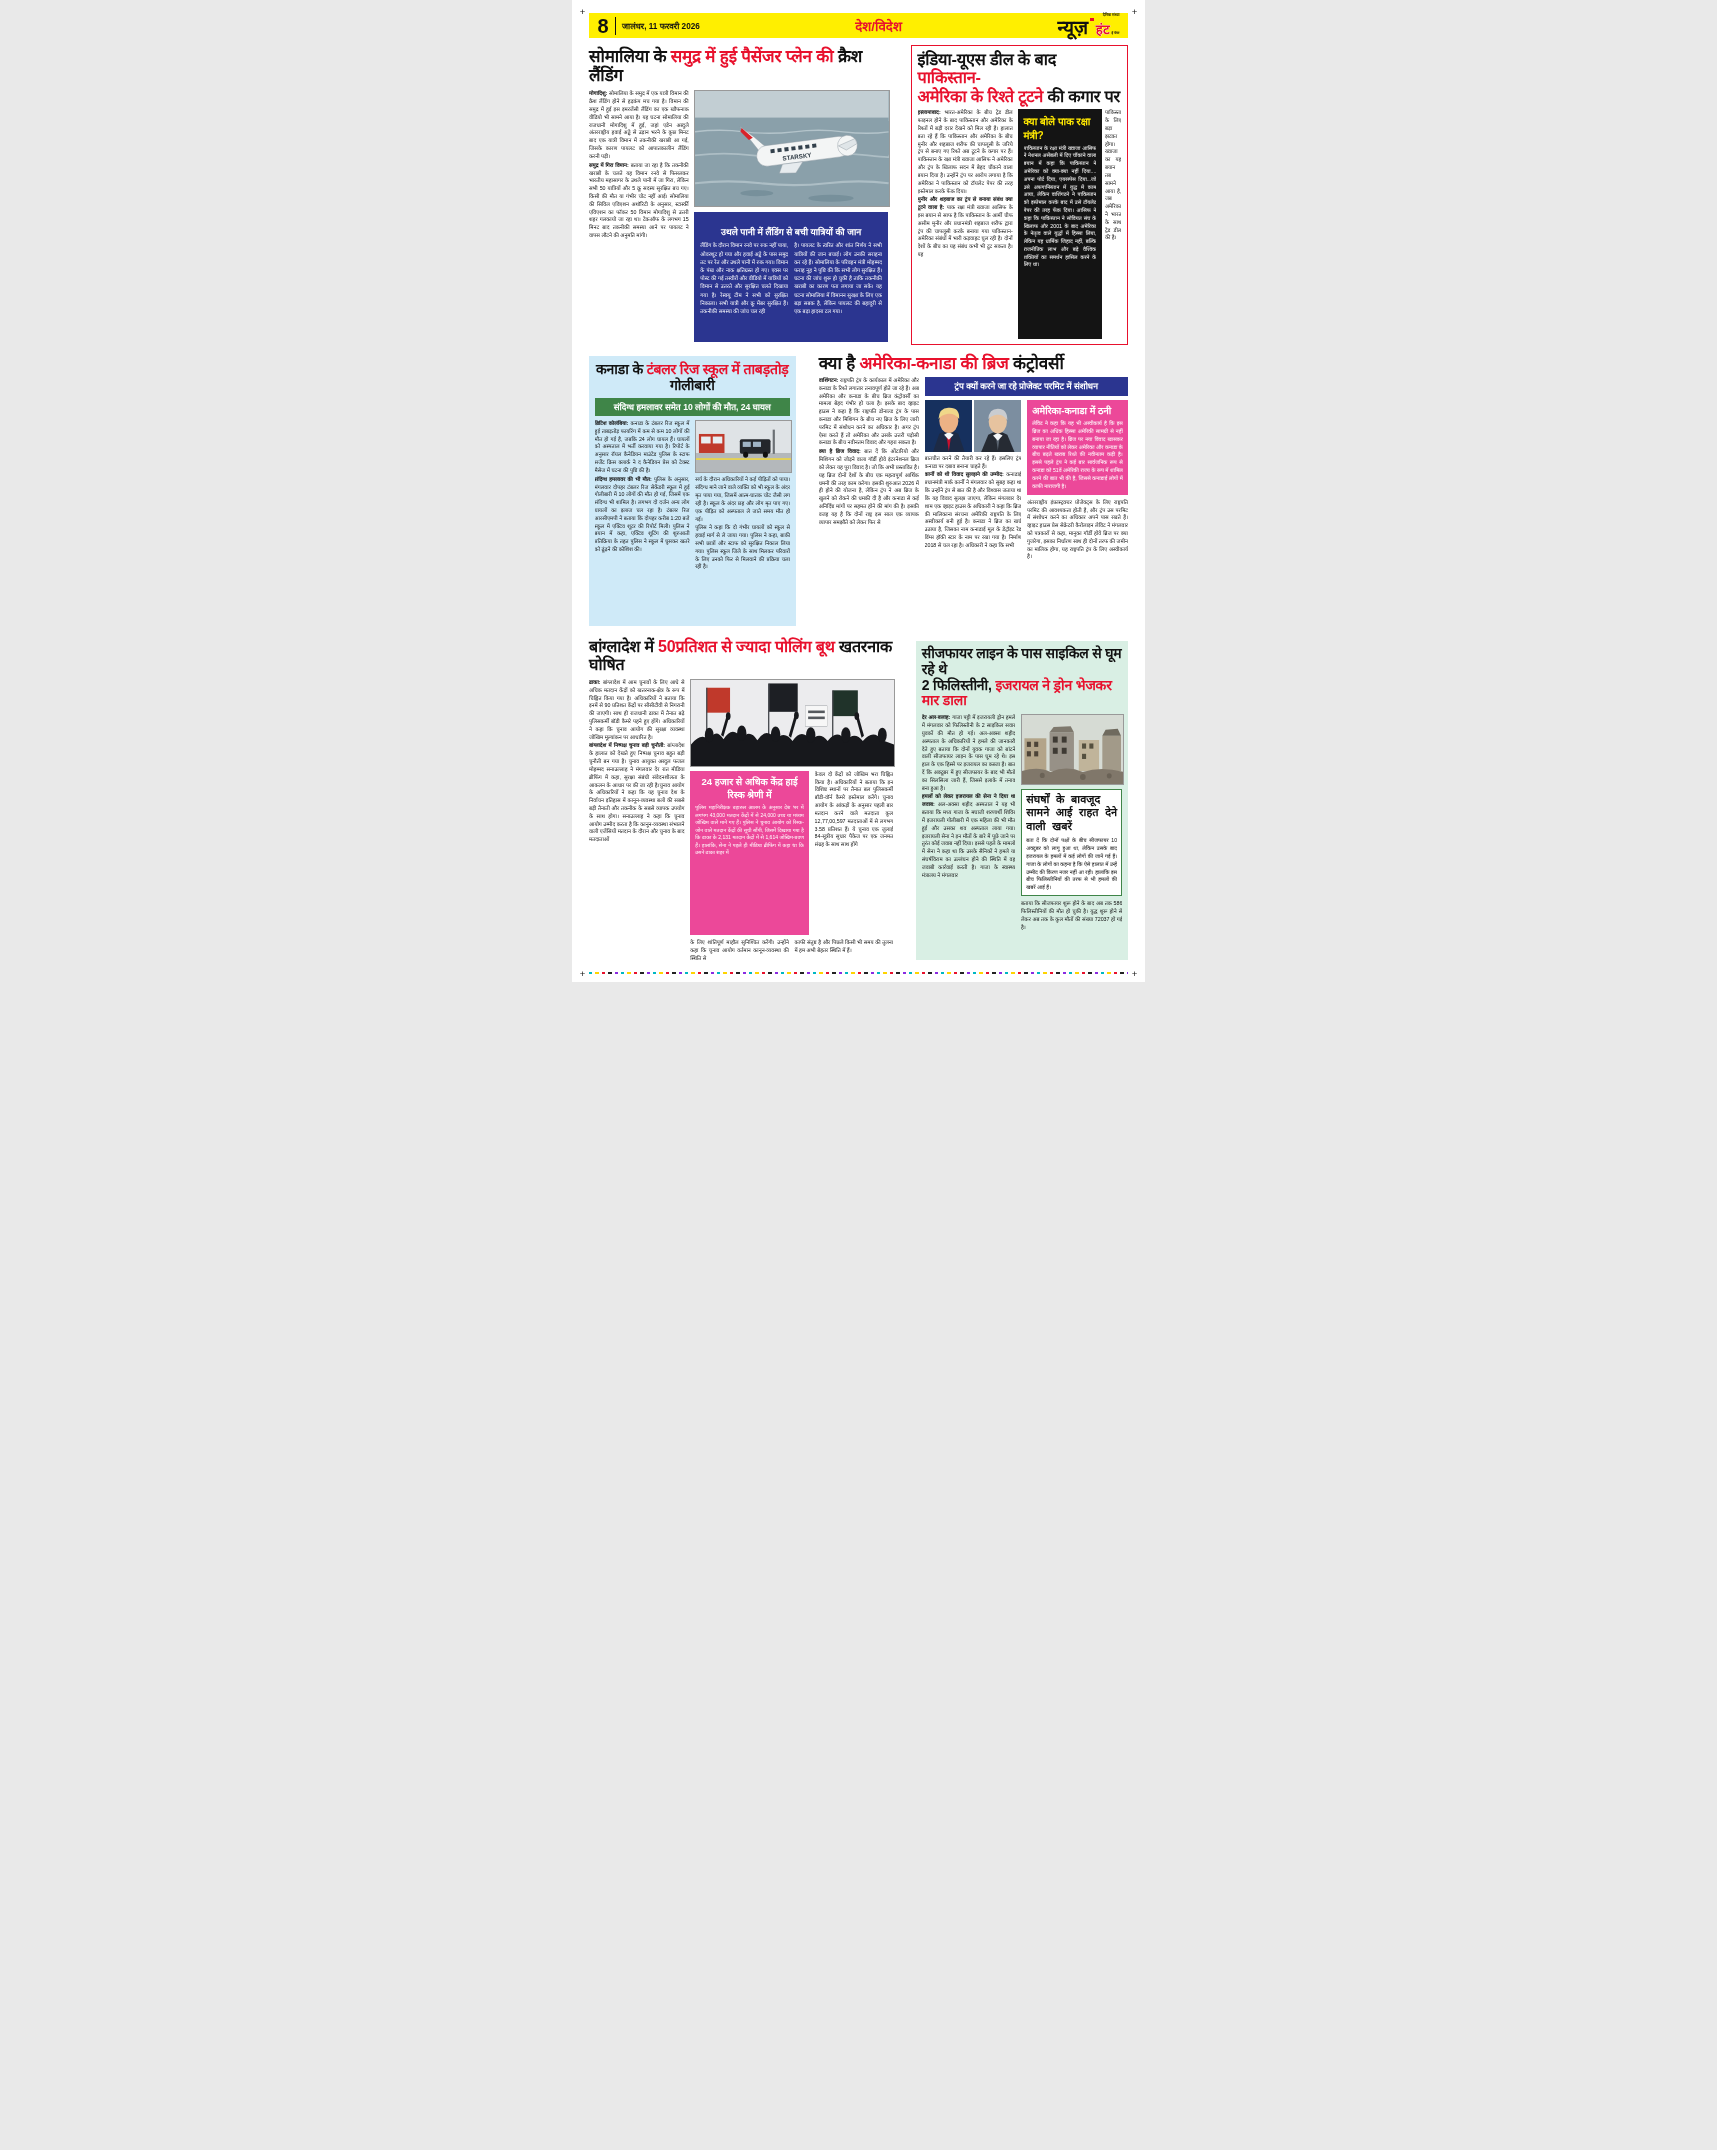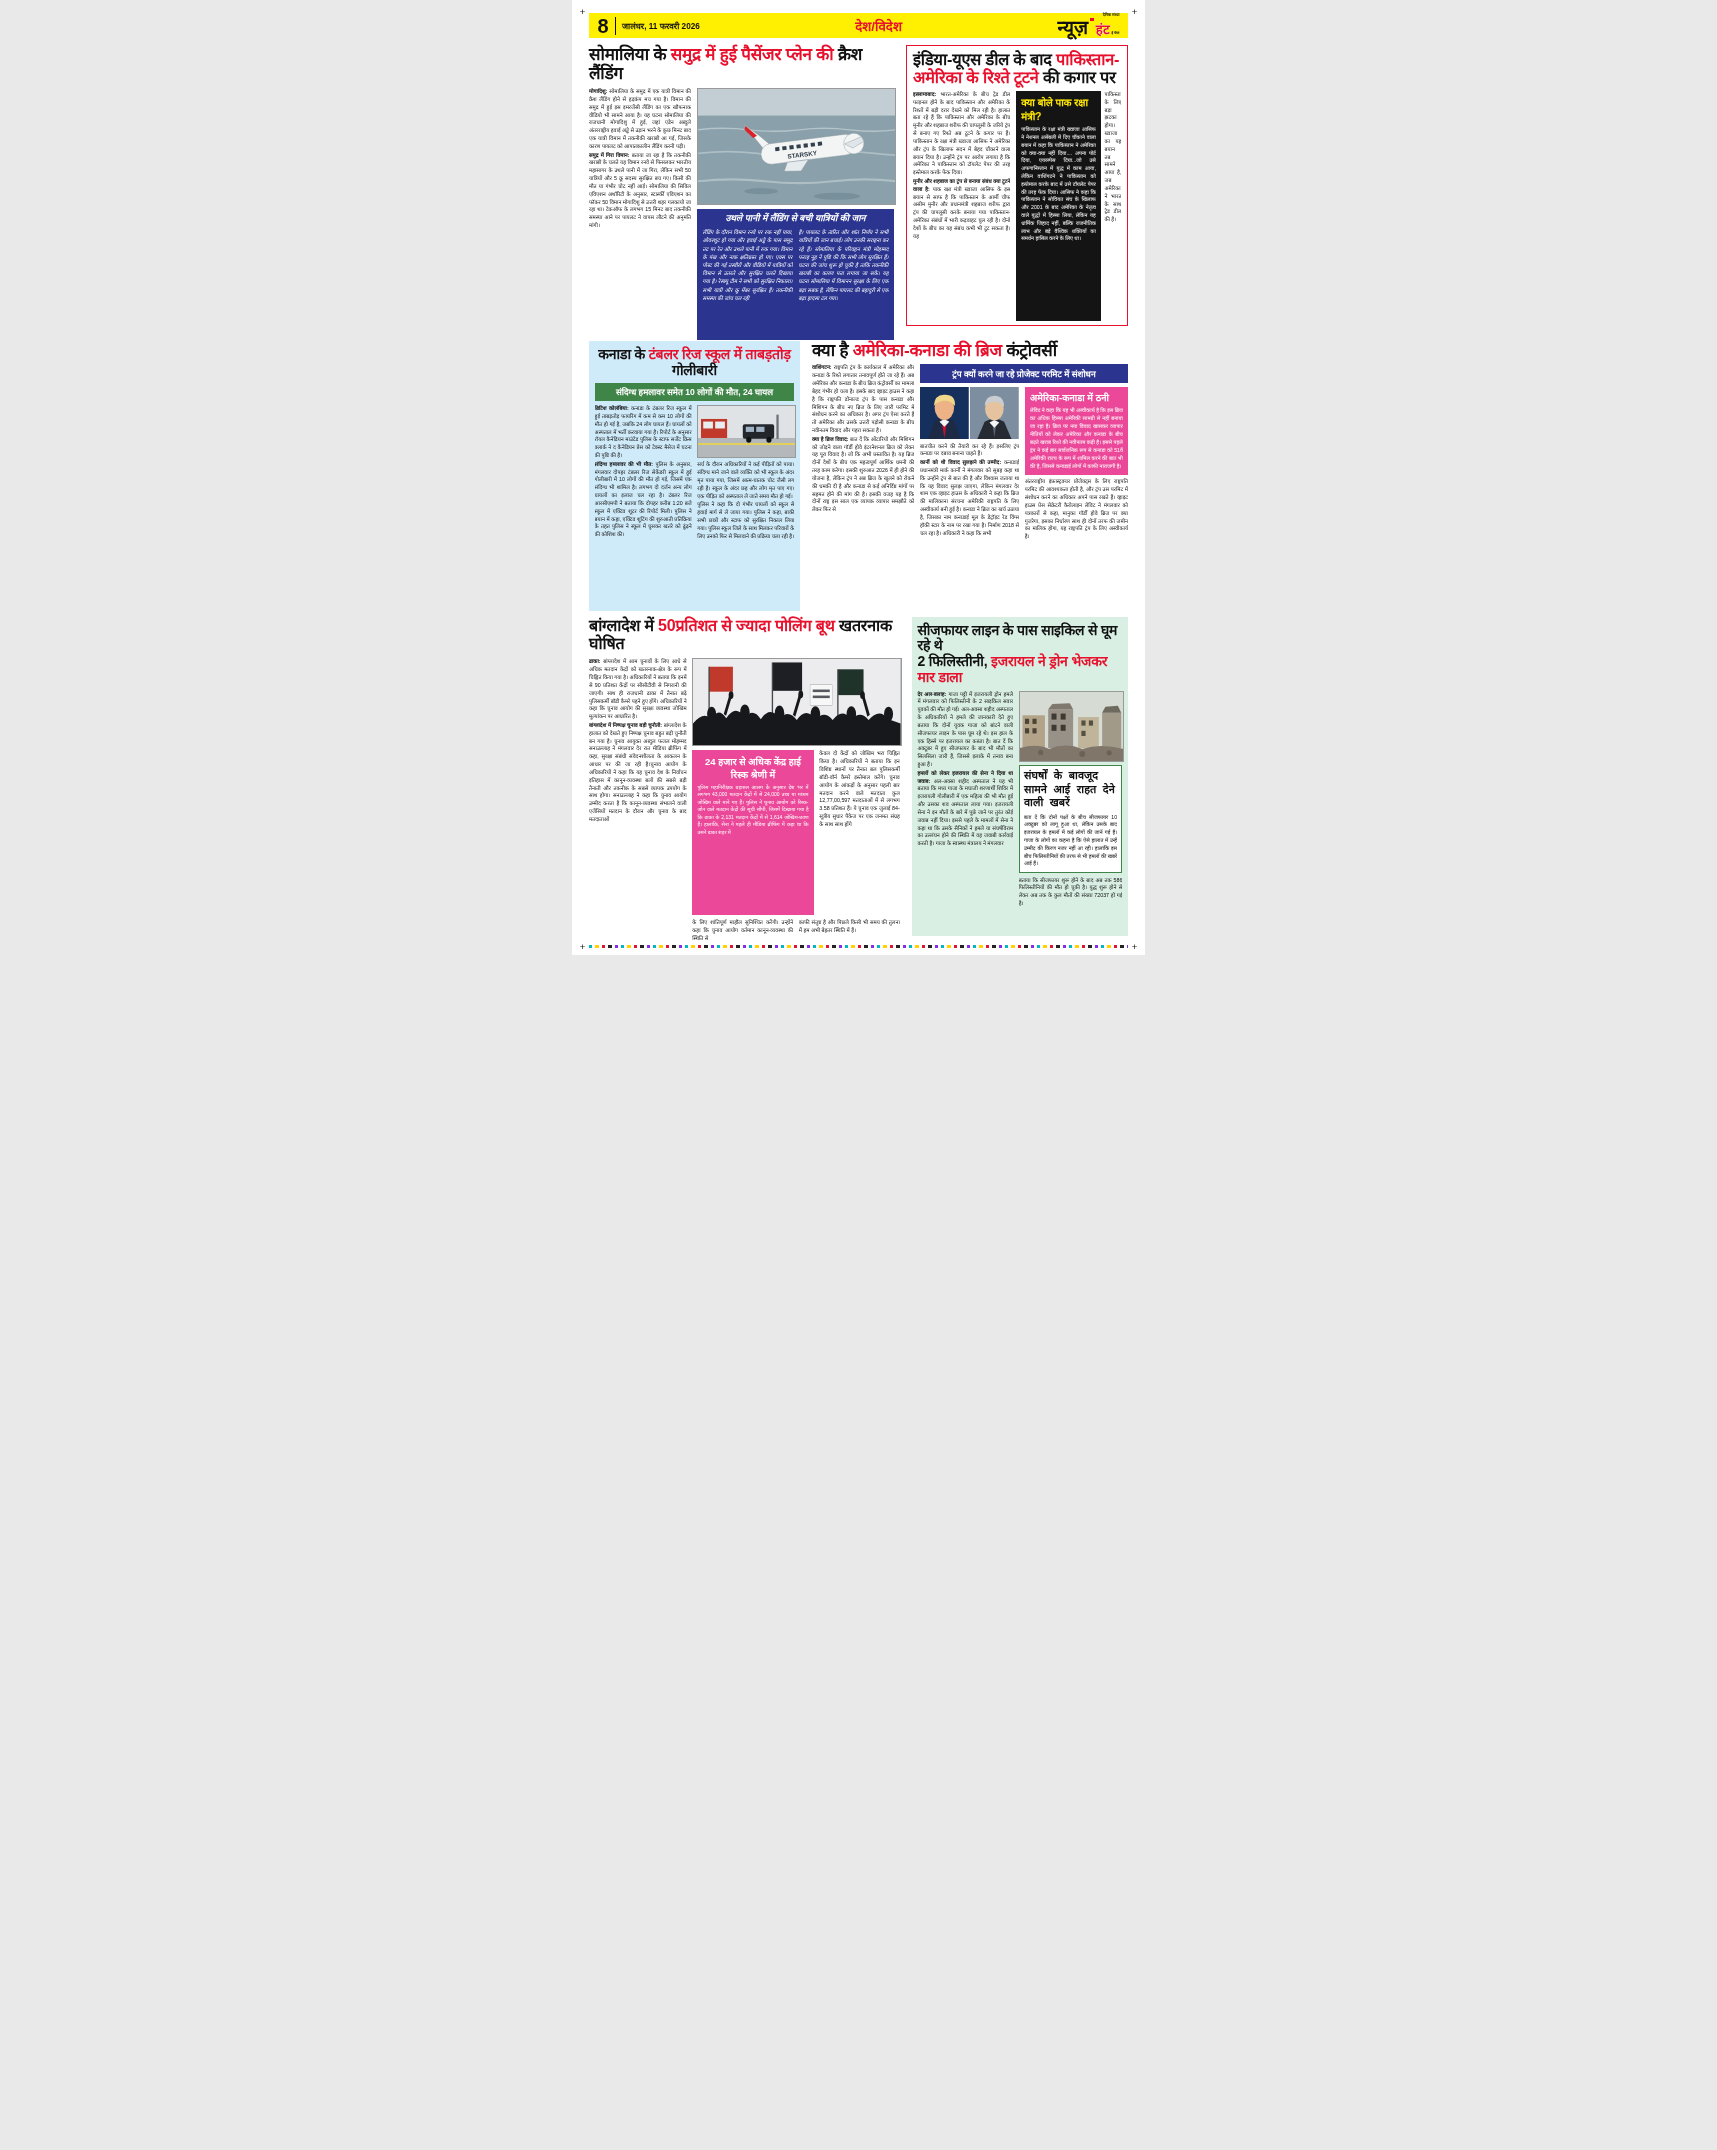--- a/index.html
+++ b/index.html
@@ -16,36 +16,36 @@
   .mast-date{font-size:8.2px;font-weight:bold;}
   .mast-section{flex:1;text-align:center;font-size:13.3px;font-weight:bold;color:#e8112d;}
   .brand{text-align:right;line-height:1.05;position:relative;}
   .brand-top{font-size:3.9px;font-weight:bold;display:block;}
   .brand-black{font-size:19px;font-weight:bold;color:#111;}
   .brand-red{font-size:13.3px;font-weight:bold;color:#e8112d;text-shadow:0.4px 0.4px 0 #fff,-0.4px -0.4px 0 #fff;}
   .brand-sq{display:inline-block;width:3.9px;height:3.9px;background:#e8112d;vertical-align:top;}
   .brand-side{font-size:3.4px;font-weight:bold;color:#111;}
 
   
-  .row{display:flex;gap:12px;margin-bottom:1px;align-items:flex-start;}
+  .row{display:flex;gap:23px;margin-bottom:9px;align-items:center;}
   .hl{font-weight:bold;line-height:1.12;letter-spacing:-0.2px;}
   .hl .r{color:#e8112d;}
   .bt{font-size:5.3px;line-height:1.48;text-align:justify;}
   .bt p{margin:0 0 0.9px;}
   .bt b{font-weight:bold;}
   .clip{overflow:hidden;}
 
   
   .somalia{width:58%;}
   .somalia .hl{font-size:17px;margin:0 0 5.2px;}
   .somalia-body{display:flex;gap:5.6px;height:252px;}
   .somalia-c1{width:34%;}
   .somalia-right{width:66%;display:flex;flex-direction:column;gap:4.3px;}
   .photo-frame{border:0.4px solid #999;background:#8aa0aa;}
-  .bluebox{background:#2b3590;color:#fff;padding:1px 6px;flex:1;font-style:italic;}
+  .bluebox{background:#2b3590;color:#fff;padding:12px 6px;flex:1;}
   .bluebox .box-title{text-align:center;font-size:9px;font-weight:bold;margin:0.9px 0 3.9px;}
   .bluebox .box-cols{display:flex;gap:6px;}
   .bluebox .box-col{flex:1;font-size:5.3px;line-height:1.55;text-align:justify;}
 
   
   .pak{width:42%;border:1.3px solid #e8112d;padding:4.3px 5.6px;box-sizing:border-box;}
   .pak .hl{font-size:16.3px;margin:0 0 4.3px;}
   .pak-body{display:flex;gap:5.6px;height:230px;}
   .pak-c1{width:48%;}
   .pak-right{width:52%;display:flex;flex-direction:row;gap:3.4px;}

